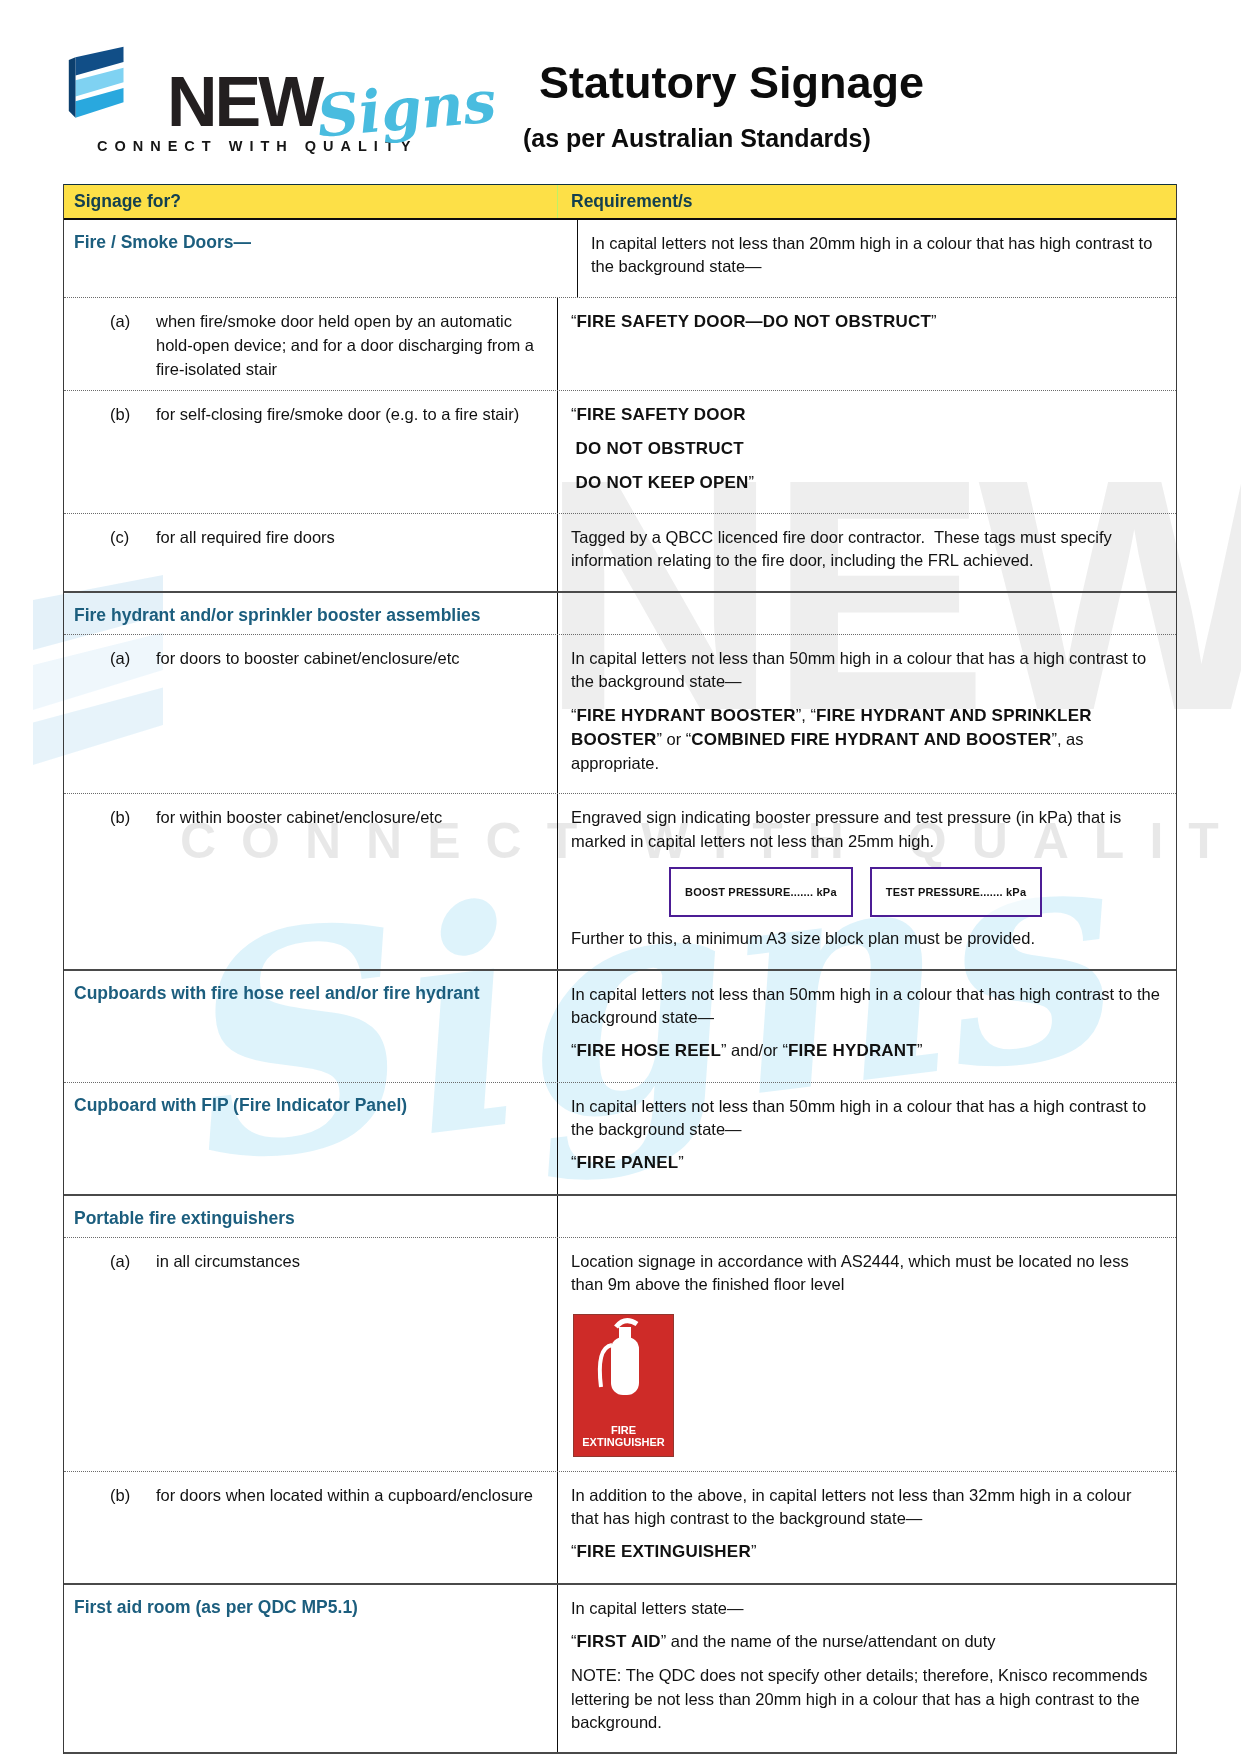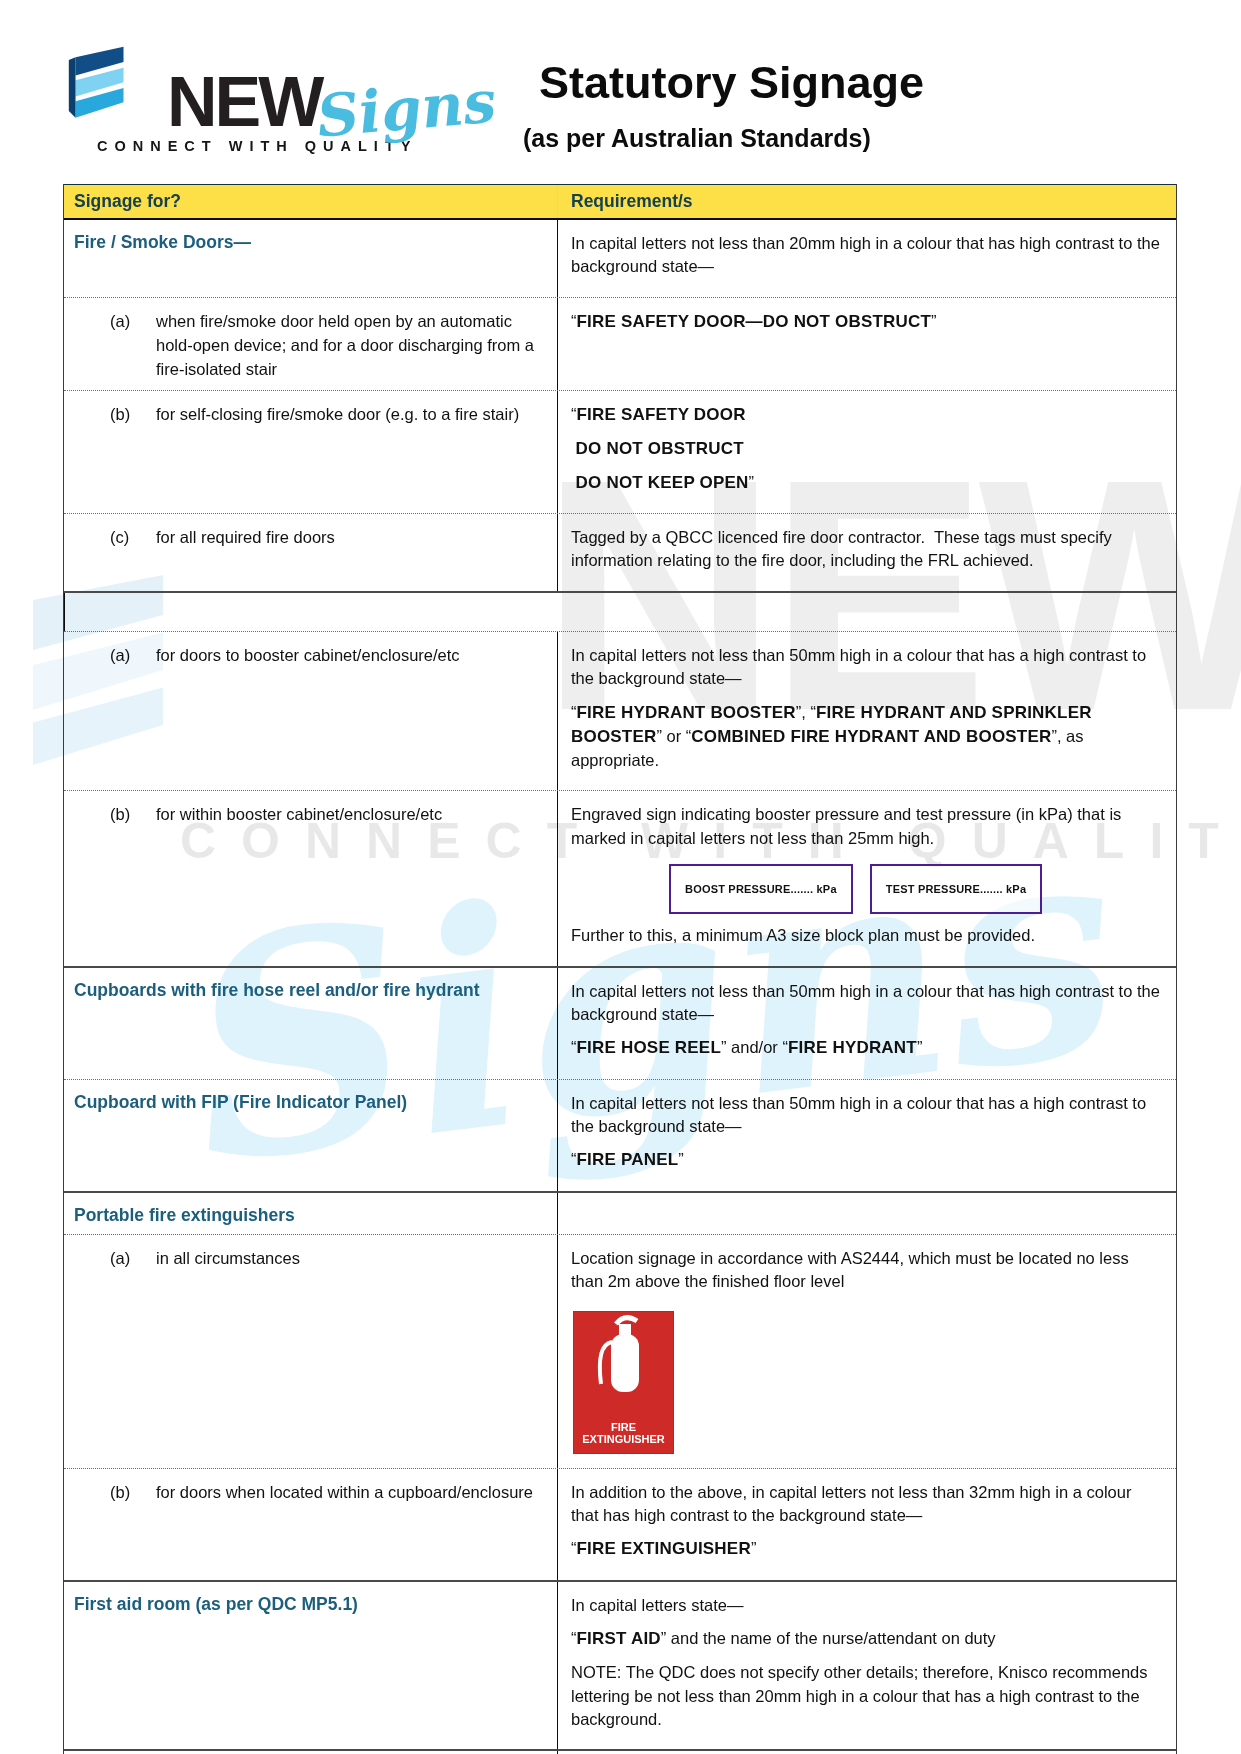--- a/index.html
+++ b/index.html
@@ -95,21 +95,21 @@
       <h2 class="subtitle">(as per Australian Standards)</h2>
     </div>
   </div>
 
   <div class="sig-table">
     <div class="thead">
       <div class="th th-left">Signage for?</div>
       <div class="th th-right">Requirement/s</div>
     </div>
     <div>
-        <div class="row div-none" style="min-height: 68px;">
+        <div class="row div-none" style="min-height: 68px; gap: 20px;">
           <div class="cell cell-left section"><span class="ltext">Fire / Smoke Doors—</span></div>
           <div class="cell cell-right">
             <p><span>In capital letters not less than 20mm high in a colour that has high contrast to the background state—</span></p>
           </div>
         </div>
         <div class="row div-dotted" style="min-height: 87px;">
           <div class="cell cell-left sub">
             <span class="prefix">(a)</span>
             <span class="ltext">when fire/smoke door held open by an automatic hold-open device; and for a door discharging from a fire-isolated stair</span>
           </div>
@@ -131,20 +131,21 @@
         <div class="row div-dotted" style="min-height: 65px;">
           <div class="cell cell-left sub">
             <span class="prefix">(c)</span>
             <span class="ltext">for all required fire doors</span>
           </div>
           <div class="cell cell-right">
             <p><span>Tagged by a QBCC licenced fire door contractor.&nbsp; These tags must specify information relating to the fire door, including the FRL achieved.</span></p>
           </div>
         </div>
         <div class="row div-solid" style="min-height: 38px;">
+          <div class="cell cell-left section"><span class="ltext">Fire hydrant and/or sprinkler booster assemblies</span></div>
           <div class="cell cell-right"></div>
         </div>
         <div class="row div-dotted" style="min-height: 153px;">
           <div class="cell cell-left sub">
             <span class="prefix">(a)</span>
             <span class="ltext">for doors to booster cabinet/enclosure/etc</span>
           </div>
           <div class="cell cell-right">
             <p><span>In capital letters not less than 50mm high in a colour that has a high contrast to the background state—</span></p>
             <p><span>“</span><strong>FIRE HYDRANT BOOSTER</strong><span>”, “</span><strong>FIRE HYDRANT AND SPRINKLER BOOSTER</strong><span>” or “</span><strong>COMBINED FIRE HYDRANT AND BOOSTER</strong><span>”, as appropriate.</span></p>
@@ -181,21 +182,21 @@
         <div class="row div-solid" style="min-height: 39px;">
           <div class="cell cell-left section"><span class="ltext">Portable fire extinguishers</span></div>
           <div class="cell cell-right"></div>
         </div>
         <div class="row div-dotted" style="min-height: 212px;">
           <div class="cell cell-left sub">
             <span class="prefix">(a)</span>
             <span class="ltext">in all circumstances</span>
           </div>
           <div class="cell cell-right">
-            <p><span>Location signage in accordance with AS2444, which must be located no less than 2m above the finished floor level</span></p>
+            <p><span>Location signage in accordance with AS2444, which must be located no less than 9m above the finished floor level</span></p>
             <div class="ext-sign">
               <svg viewBox="0 0 99 84" class="ext-svg">
                 <rect x="37" y="22" width="28" height="58" rx="12" fill="#fff"></rect>
                 <rect x="45" y="12" width="12" height="12" fill="#fff"></rect>
                 <path d="M42 12 q9 -11 21 -3" stroke="#fff" stroke-width="5" fill="none"></path>
                 <path d="M38 30 C26 32 24 48 27 72" stroke="#fff" stroke-width="4" fill="none"></path>
               </svg>
               <div class="ext-text">
                 <div>FIRE</div>
                 <div>EXTINGUISHER</div>

